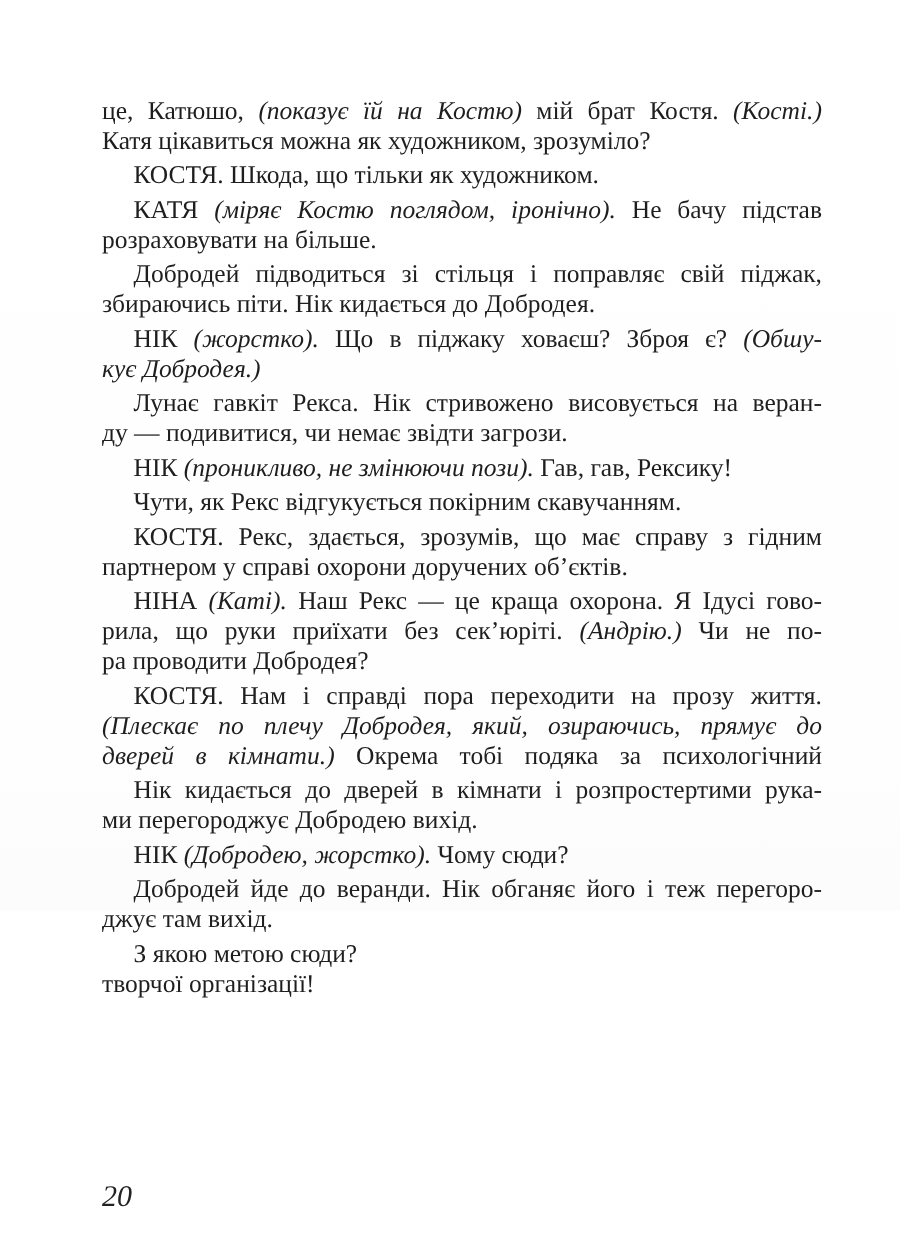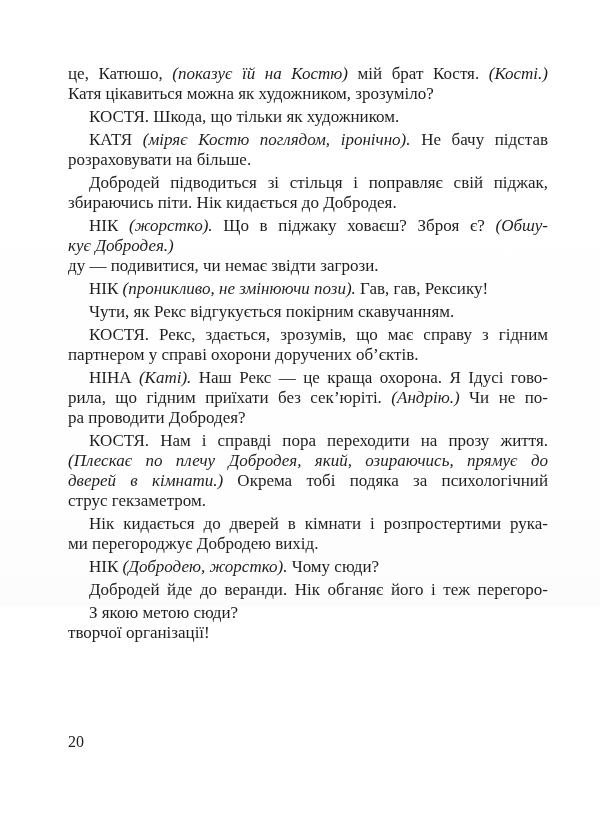--- a/index.html
+++ b/index.html
@@ -46,53 +46,55 @@
     text-align-last: justify;
   }
   .line.l {
     text-align: left;
   }
   .run { font-style: normal; }
   .run.it { font-style: italic; }
   .pagenum {
     position: absolute;
     left: 68px;
-    top: 732px;
+    top: 788px;
     color: #222222;
-    font-size: 16px;
+    font-size: 20px;
     line-height: 20px;
+    font-style: italic;
   }
 </style>
 </head>
 <body>
 
 <div class="sheet">
   <div class="page-text">
       <div class="line j"><span class="run">це, Катюшо, </span><span class="run it">(показує їй на Костю)</span><span class="run"> мій брат Костя. </span><span class="run it">(Кості.)</span></div>
       <div class="line l"><span class="run">Катя цікавиться можна як художником, зрозуміло?</span></div>
       <div class="line l indent"><span class="run">КОСТЯ. Шкода, що тільки як художником.</span></div>
       <div class="line j indent"><span class="run">КАТЯ </span><span class="run it">(міряє Костю поглядом, іронічно).</span><span class="run"> Не бачу підстав</span></div>
       <div class="line l"><span class="run">розраховувати на більше.</span></div>
       <div class="line j indent"><span class="run">Добродей підводиться зі стільця і поправляє свій піджак,</span></div>
       <div class="line l"><span class="run">збираючись піти. Нік кидається до Добродея.</span></div>
       <div class="line j indent"><span class="run">НІК </span><span class="run it">(жорстко).</span><span class="run"> Що в піджаку ховаєш? Зброя є? </span><span class="run it">(Обшу-</span></div>
       <div class="line l"><span class="run it">кує Добродея.)</span></div>
+      <div class="line j indent"><span class="run">Лунає гавкіт Рекса. Нік стривожено висовується на веран-</span></div>
       <div class="line l"><span class="run">ду — подивитися, чи немає звідти загрози.</span></div>
       <div class="line l indent"><span class="run">НІК </span><span class="run it">(проникливо, не змінюючи пози).</span><span class="run"> Гав, гав, Рексику!</span></div>
       <div class="line l indent"><span class="run">Чути, як Рекс відгукується покірним скавучанням.</span></div>
       <div class="line j indent"><span class="run">КОСТЯ. Рекс, здається, зрозумів, що має справу з гідним</span></div>
       <div class="line l"><span class="run">партнером у справі охорони доручених об’єктів.</span></div>
       <div class="line j indent"><span class="run">НІНА </span><span class="run it">(Каті).</span><span class="run"> Наш Рекс — це краща охорона. Я Ідусі гово-</span></div>
-      <div class="line j"><span class="run">рила, що гідним приїхати без сек’юріті. </span><span class="run it">(Андрію.)</span><span class="run"> Чи не по-</span></div>
+      <div class="line j"><span class="run">рила, що руки приїхати без сек’юріті. </span><span class="run it">(Андрію.)</span><span class="run"> Чи не по-</span></div>
       <div class="line l"><span class="run">ра проводити Добродея?</span></div>
       <div class="line j indent"><span class="run">КОСТЯ. Нам і справді пора переходити на прозу життя.</span></div>
       <div class="line j"><span class="run it">(Плескає по плечу Добродея, який, озираючись, прямує до</span></div>
       <div class="line j"><span class="run it">дверей в кімнати.)</span><span class="run"> Окрема тобі подяка за психологічний</span></div>
-      <div class="line l"><span class="run">струс гекзаметром.</span></div>
       <div class="line j indent"><span class="run">Нік кидається до дверей в кімнати і розпростертими рука-</span></div>
       <div class="line l"><span class="run">ми перегороджує Добродею вихід.</span></div>
       <div class="line l indent"><span class="run">НІК </span><span class="run it">(Добродею, жорстко).</span><span class="run"> Чому сюди?</span></div>
       <div class="line j indent"><span class="run">Добродей йде до веранди. Нік обганяє його і теж перегоро-</span></div>
+      <div class="line l"><span class="run">джує там вихід.</span></div>
       <div class="line l indent"><span class="run">З якою метою сюди?</span></div>
       <div class="line l"><span class="run">творчої організації!</span></div>
     </div>
   <div class="pagenum">20</div>
 </div>
 
 </body></html>

